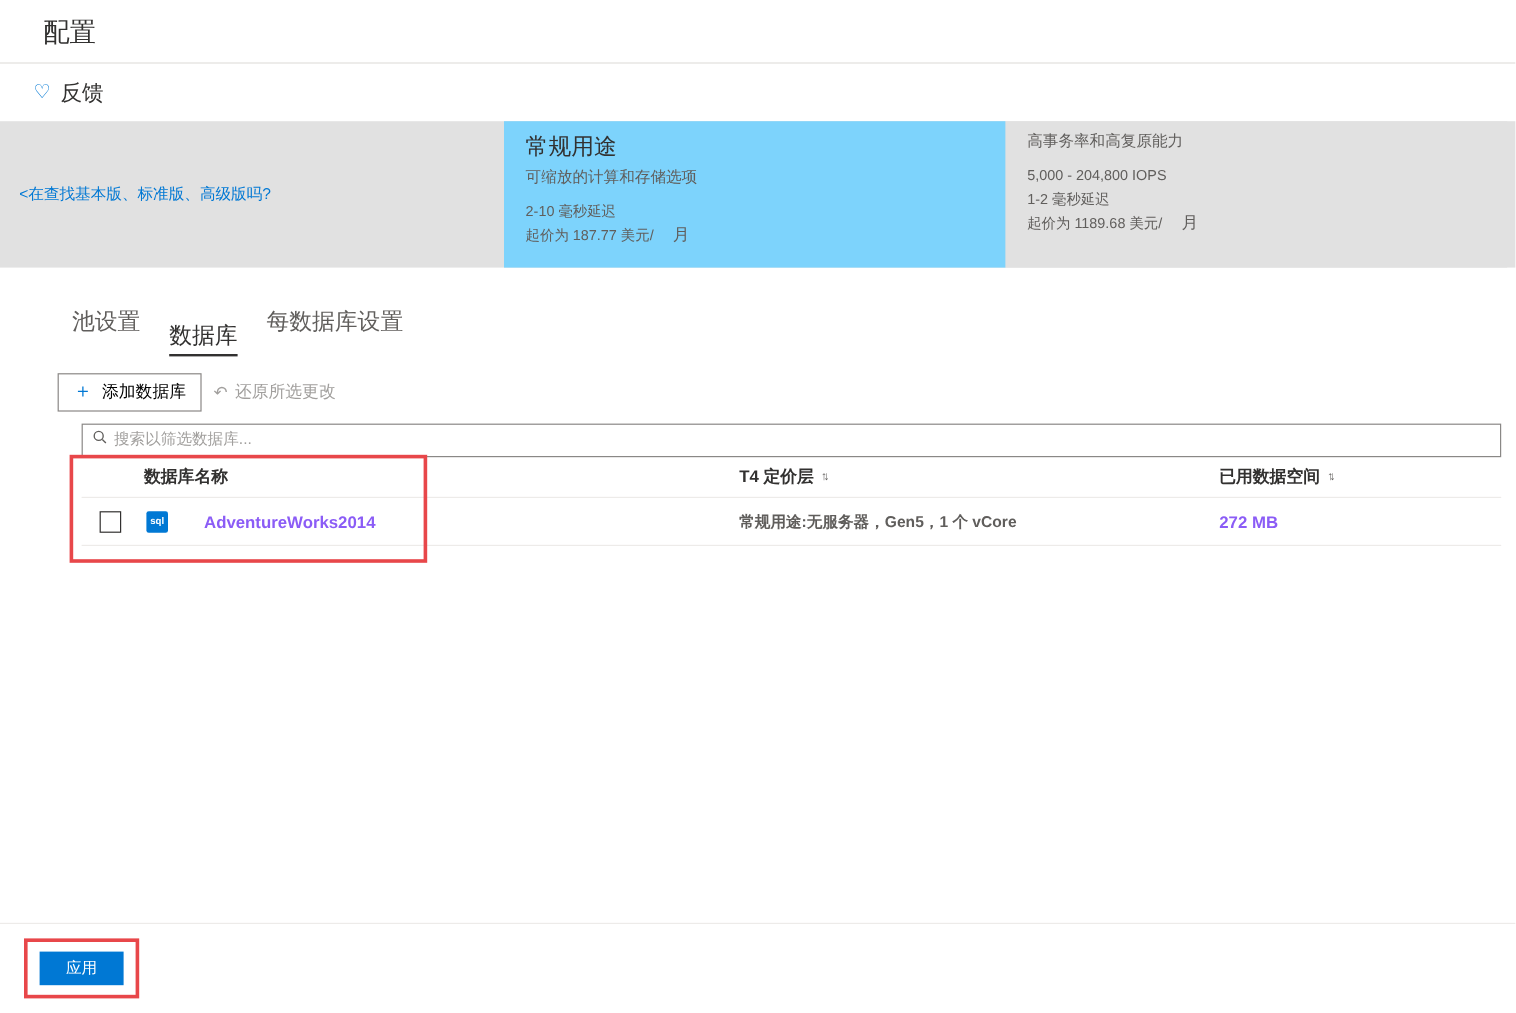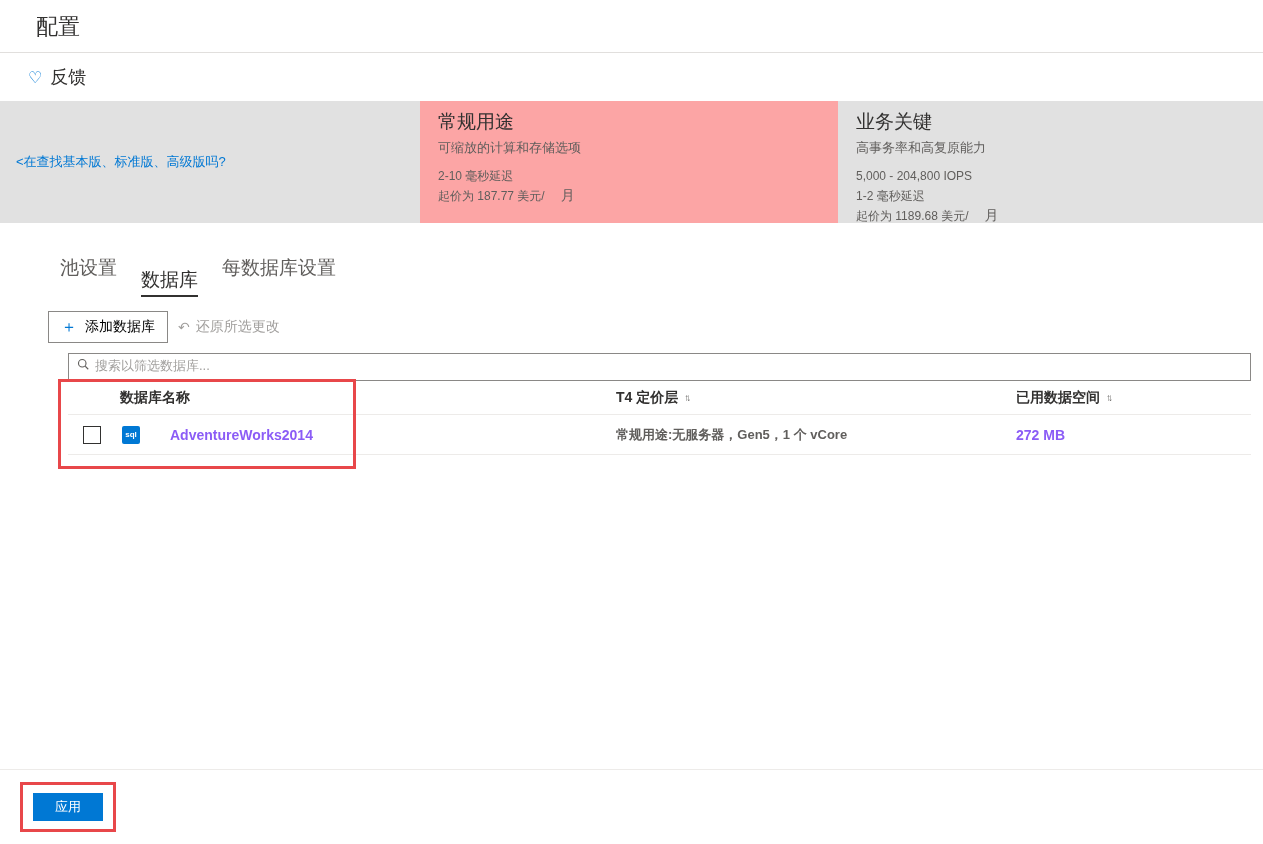--- a/index.html
+++ b/index.html
@@ -46,21 +46,21 @@
     font-size: 13px;
   }
   .tier-card {
     flex: 0 0 418px;
     padding: 8px 18px 6px 18px;
     display: flex;
     flex-direction: column;
     justify-content: flex-start;
     gap: 2px;
   }
-  .tier-card.selected { background: #fca5a5; }
+  .tier-card.selected { background: #7dd3fc; }
   .tier-card.unselected { background: #e1e1e1; }
   .tier-title { font-size: 19px; font-weight: 400; margin-bottom: 2px; }
   .tier-sub { font-size: 13px; color: #605e5c; margin-bottom: 8px; }
   .tier-line { font-size: 12px; color: #605e5c; line-height: 1.5; }
   .tier-price { font-size: 12px; color: #605e5c; display: flex; align-items: baseline; gap: 12px; }
   .tier-price .per { font-size: 14px; color: #605e5c; margin-left: 4px;}
   .tabs {
     display: flex;
     gap: 24px;
     padding: 32px 0 14px 60px;
@@ -186,21 +186,20 @@
   <div class="tier-card selected">
     <div class="tier-title">常规用途</div>
     <div class="tier-sub">可缩放的计算和存储选项</div>
     <div class="tier-line">2-10 毫秒延迟</div>
     <div class="tier-price">
       <span>起价为 187.77 美元/</span>
       <span class="per">月</span>
     </div>
   </div>
   <div class="tier-card unselected">
-    <div class="tier-title">业务关键</div>
     <div class="tier-sub">高事务率和高复原能力</div>
     <div class="tier-line">5,000 - 204,800 IOPS</div>
     <div class="tier-line">1-2 毫秒延迟</div>
     <div class="tier-price">
       <span>起价为 1189.68 美元/</span>
       <span class="per">月</span>
     </div>
   </div>
 </div>
 

